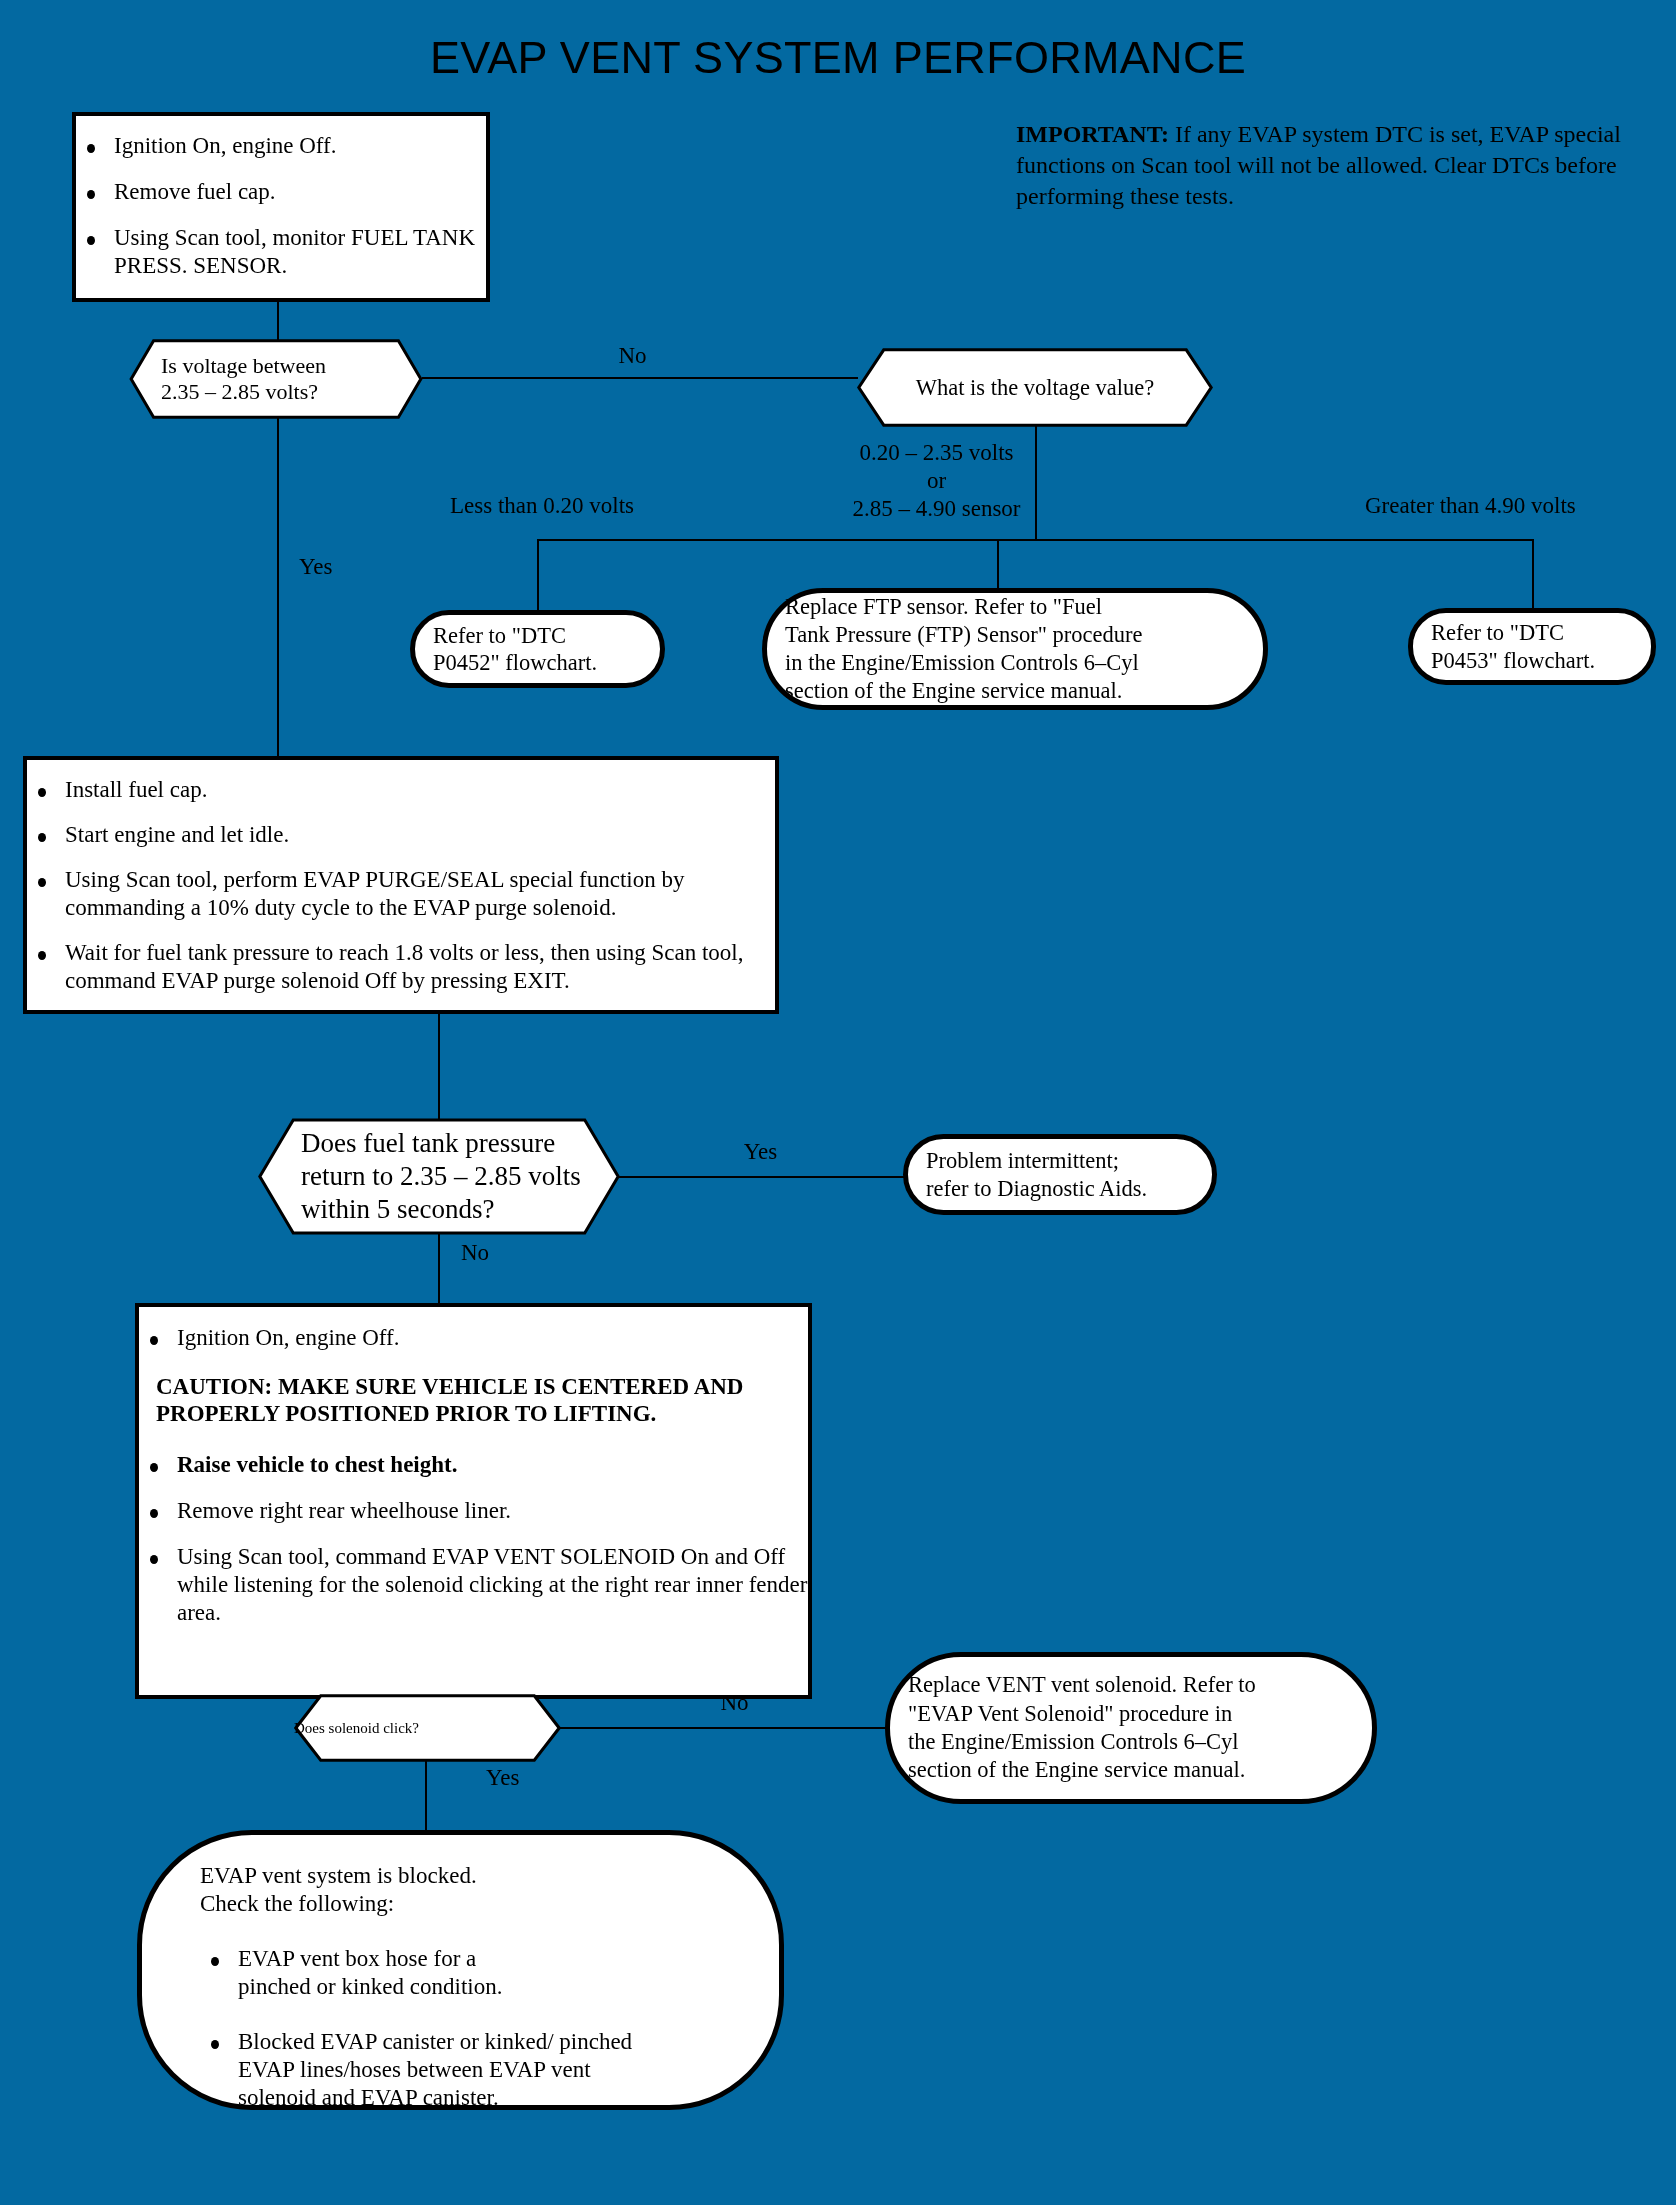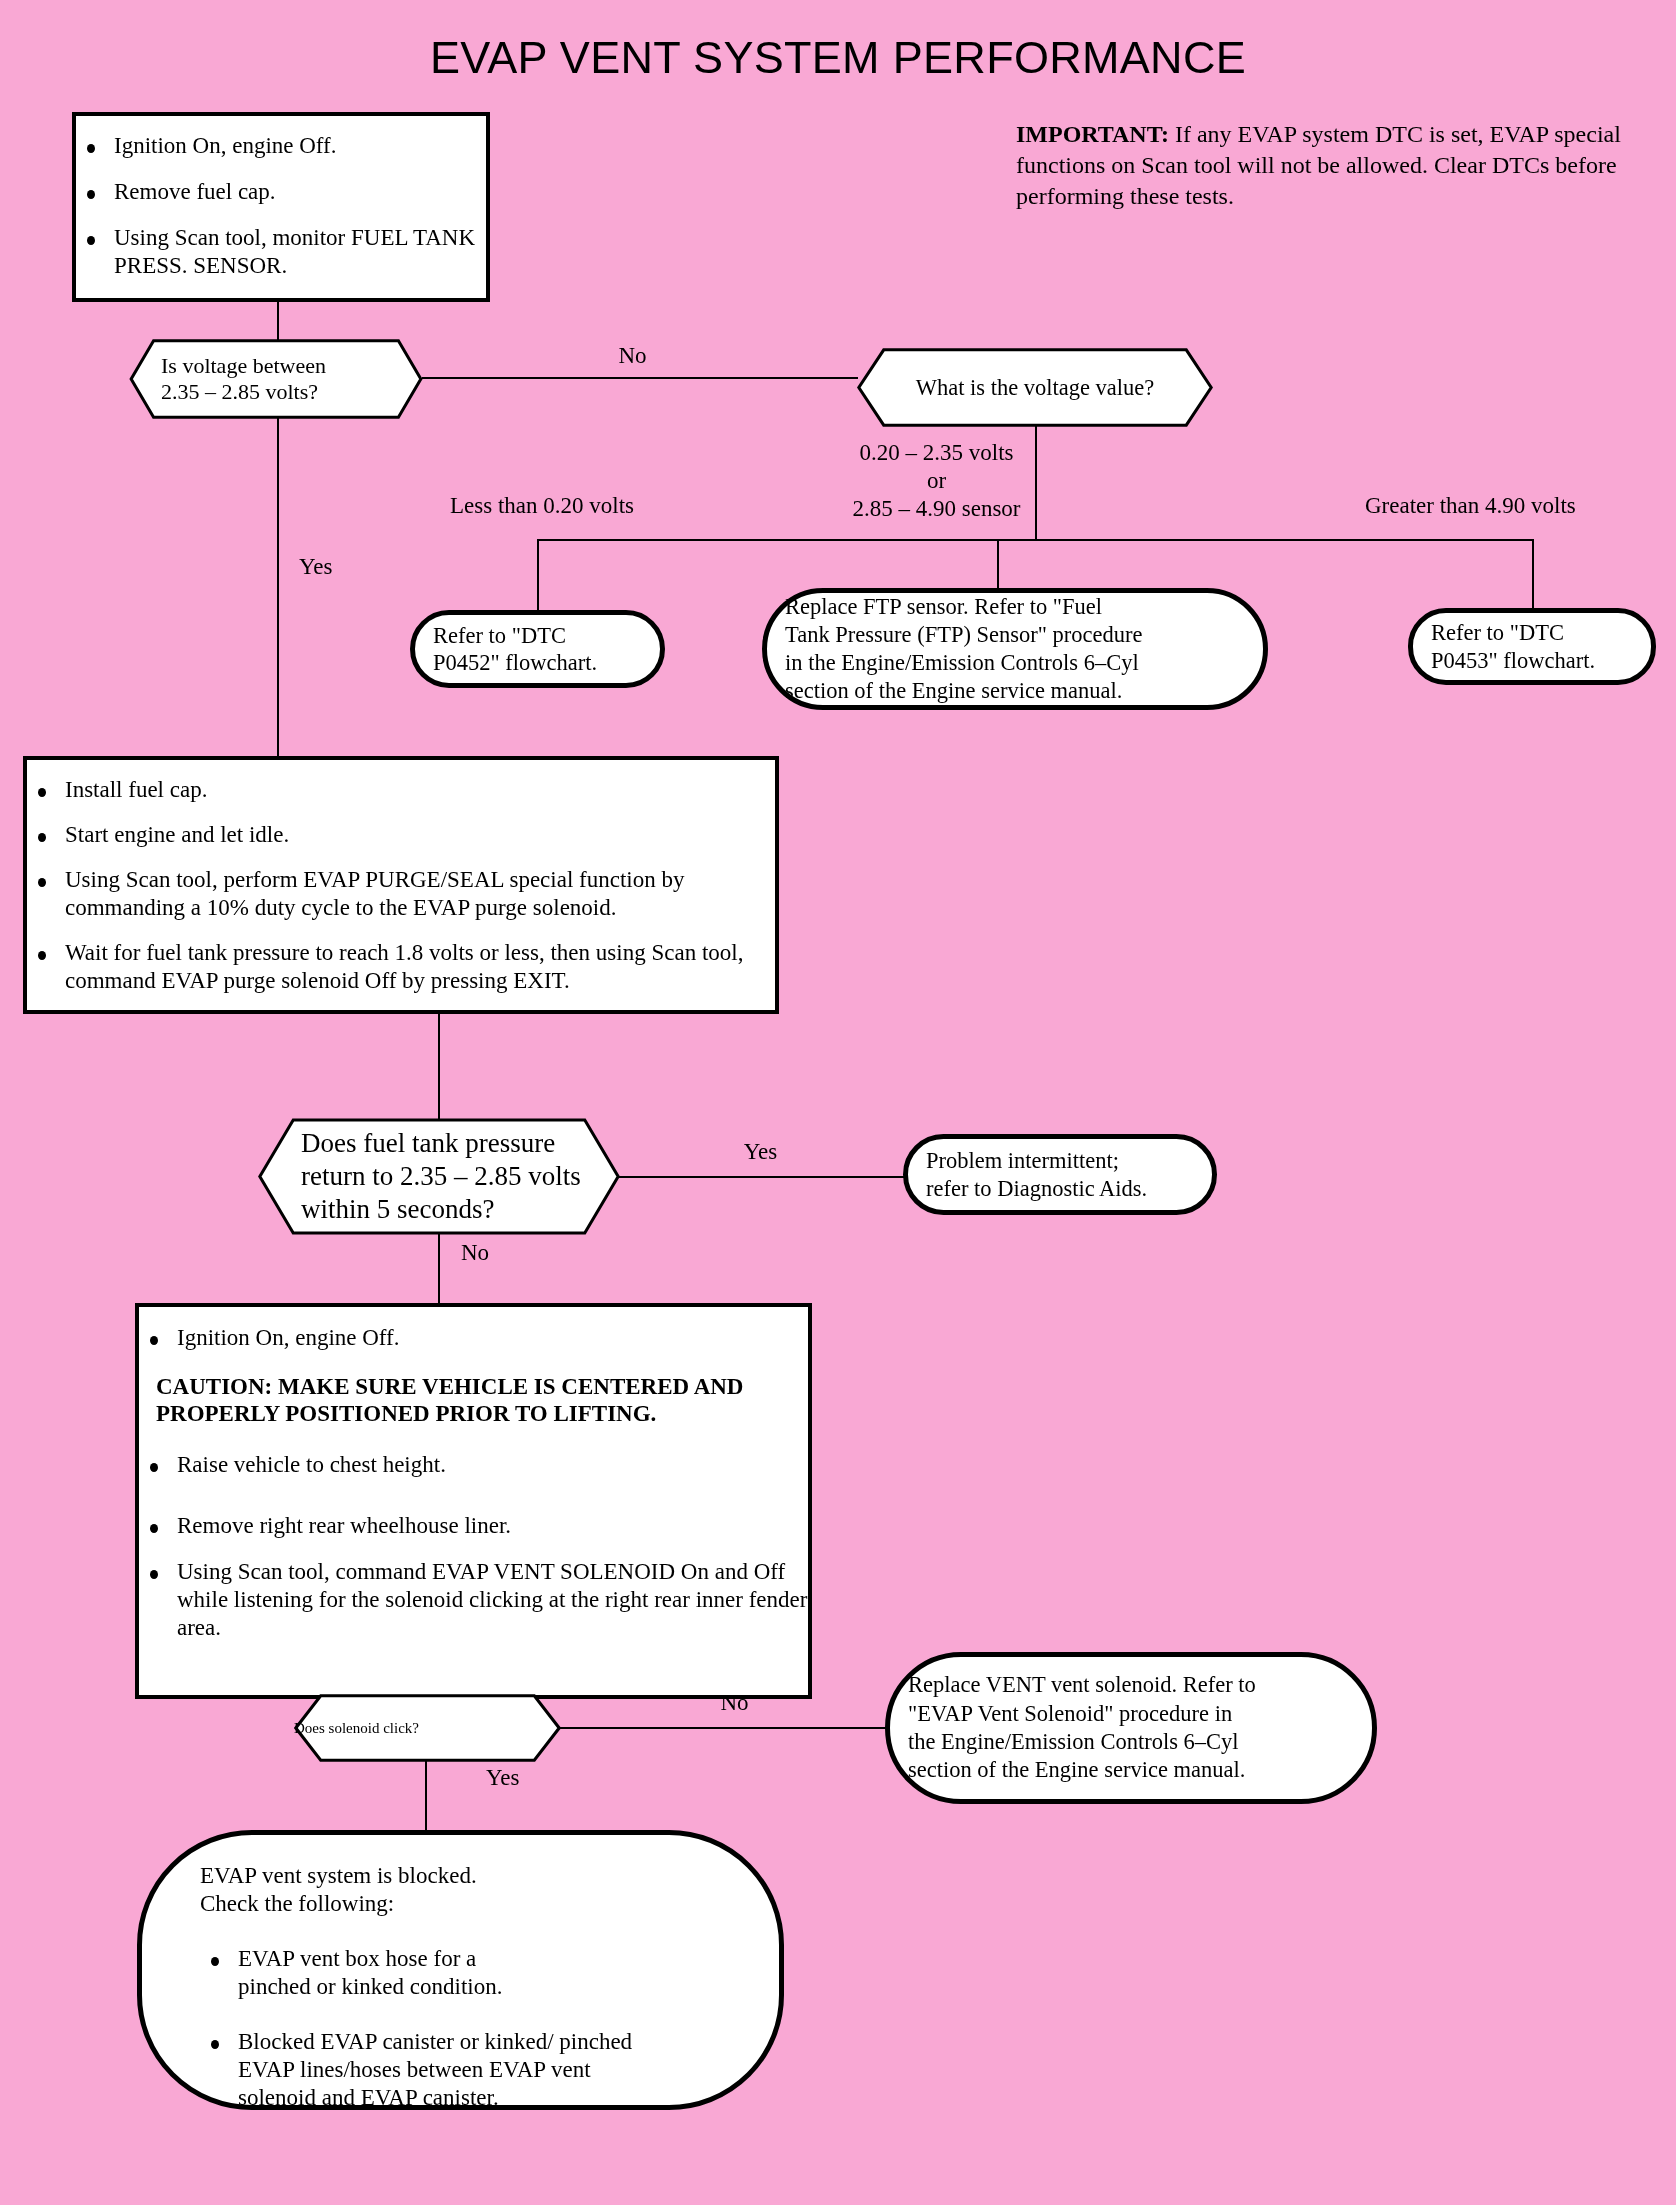--- a/index.html
+++ b/index.html
@@ -4,21 +4,21 @@
 <style>
   html, body {
     margin: 0;
     padding: 0;
     background: #ffffff;
   }
   #page {
     position: relative;
     width: 1676px;
     height: 2205px;
-    background: #f9a8d4;
+    background: #0369a1;
     font-family: "Liberation Serif", "DejaVu Serif", serif;
     color: #000000;
     overflow: hidden;
   }
 
   
   .title {
     position: absolute;
     left: 0;
     top: 32px;
@@ -264,21 +264,21 @@
   <div class="proc" style="left:135px; top:1303px; width:677px; height:396px;">
     <ul class="blist bodytxt" style="padding-top:17px;">
       <li>
         <span>Ignition On, engine Off.</span>
       </li>
     </ul>
 
     <div class="caution" style="margin:20.7px 17px 0 17px;">CAUTION: MAKE SURE VEHICLE IS CENTERED AND PROPERLY POSITIONED PRIOR TO LIFTING.</div>
 
     <ul class="blist bodytxt" style="padding-top:23px;">
-      <li style="margin-bottom:33px;">
+      <li style="margin-bottom:18px;font-weight:bold;">
         <span>Raise vehicle to chest height.</span>
       </li>
       <li style="margin-bottom:18px;">
         <span>Remove right rear wheelhouse liner.</span>
       </li>
       <li style="">
         <span>Using Scan tool, command EVAP VENT SOLENOID On and Off while listening for the solenoid clicking at the right rear inner fender area.</span>
       </li>
     </ul>
   </div>

